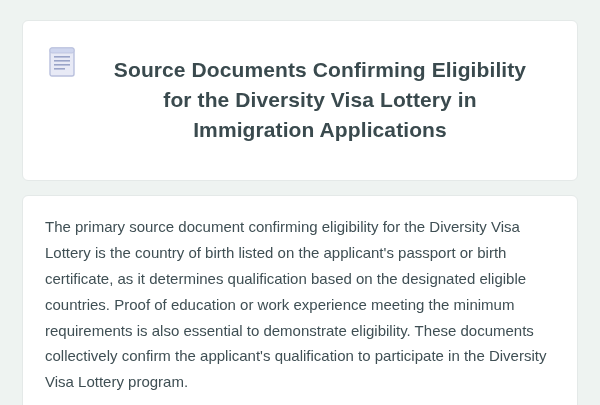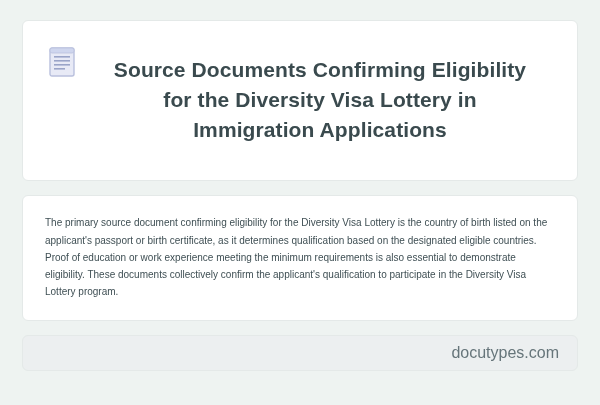--- a/index.html
+++ b/index.html
@@ -52,21 +52,21 @@
     color: #3a4a4e;
     text-align: center;
     letter-spacing: 0.1px;
   }
   
   .body-card {
     padding: 18px 22px 20px 22px;
   }
   .body-text {
     margin: 0;
-    font-size: 10px;
+    font-size: 15px;
     line-height: 1.72;
     color: #3f4f54;
     text-align: left;
   }
   
   .footer-card {
     background: #eceff0;
     border: 1px solid #e4e9e8;
     border-radius: 6px;
     height: 36px;

